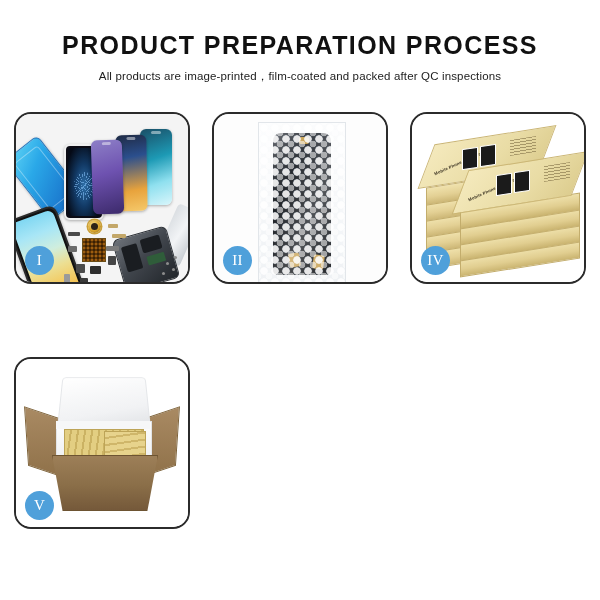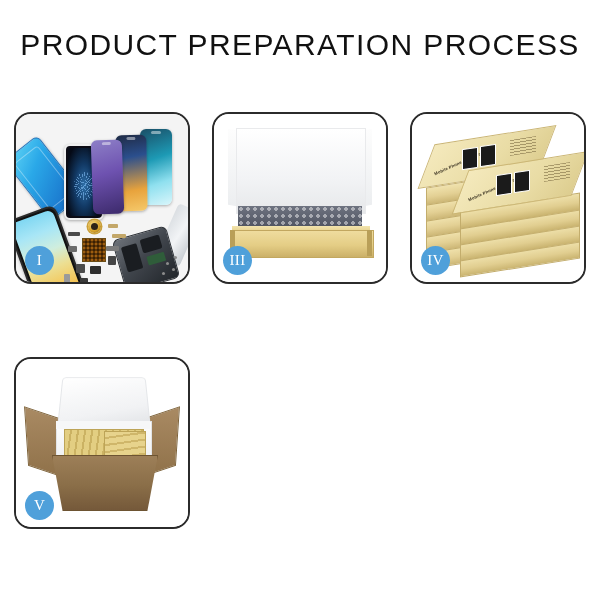--- a/index.html
+++ b/index.html
@@ -22,23 +22,23 @@
     position: relative;
     background: #ffffff;
   }
 
   
   .header {
     text-align: center;
     padding-top: 30px;
   }
   .title {
-    font-size: 30px;
+    font-size: 25px;
     letter-spacing: 1.4px;
-    font-weight: 400;
+    font-weight: 700;
     color: #111111;
     line-height: 30px;
     white-space: nowrap;
   }
   .subtitle {
     font-size: 11.5px;
     letter-spacing: 0.15px;
     font-weight: 400;
     color: #1c1c1c;
     margin-top: 9px;
@@ -409,20 +409,21 @@
     background:#ae9168; opacity:.85;
   }
 </style>
 </head>
 <body>
 
 <div class="page">
 
   <div class="header">
     <div class="title">PRODUCT PREPARATION PROCESS</div>
+    <div class="subtitle">All products are image-printed，film-coated and packed after QC inspections</div>
   </div>
 
   <div class="grid">
 
     <div class="panel p1">
       <div class="panel-inner">
         <div class="bg"></div>
 
         <div class="ph blue-back"></div>
 
@@ -467,35 +468,38 @@
         <div class="part" style="left:64px;top:164px;width:8px;height:6px;background:#3b3b3b;"></div>
         <div class="screw" style="left:150px;top:148px;"></div>
         <div class="screw" style="left:156px;top:154px;"></div>
         <div class="screw" style="left:146px;top:158px;"></div>
         <div class="screw" style="left:158px;top:142px;"></div>
 
         <div class="badge">I</div>
       </div>
     </div>
 
-
-    <div class="panel p3">
+    <div class="panel p2">
       <div class="panel-inner">
         <div class="bg"></div>
-        <div class="lidflapL"></div>
-        <div class="lidflapR"></div>
-        <div class="lidback"></div>
-        <div class="foamInner"></div>
-        <div class="boxlip"></div>
-        <div class="boxbase"></div>
-        <div class="boxsideL"></div>
-        <div class="boxsideR"></div>
-        <div class="badge">III</div>
+        <div class="bubblebag">
+          <div class="part-inner">
+            <div class="goldtop"></div>
+            <div class="flex"></div>
+            <div class="gold1"></div>
+            <div class="gold2"></div>
+          </div>
+          <div class="bubbles"></div>
+          <div class="bubbles2"></div>
+          <div class="sheen"></div>
+        </div>
+        <div class="badge">II</div>
       </div>
     </div>
+
 
     <div class="panel p4">
       <div class="panel-inner">
         <div class="bg"></div>
         <div class="stack">
 
           <div class="layer" style="top:112px;"></div>
           <div class="layer" style="top:96px;"></div>
           <div class="layer" style="top:80px;"></div>
           <div class="layer" style="top:64px;"></div>

